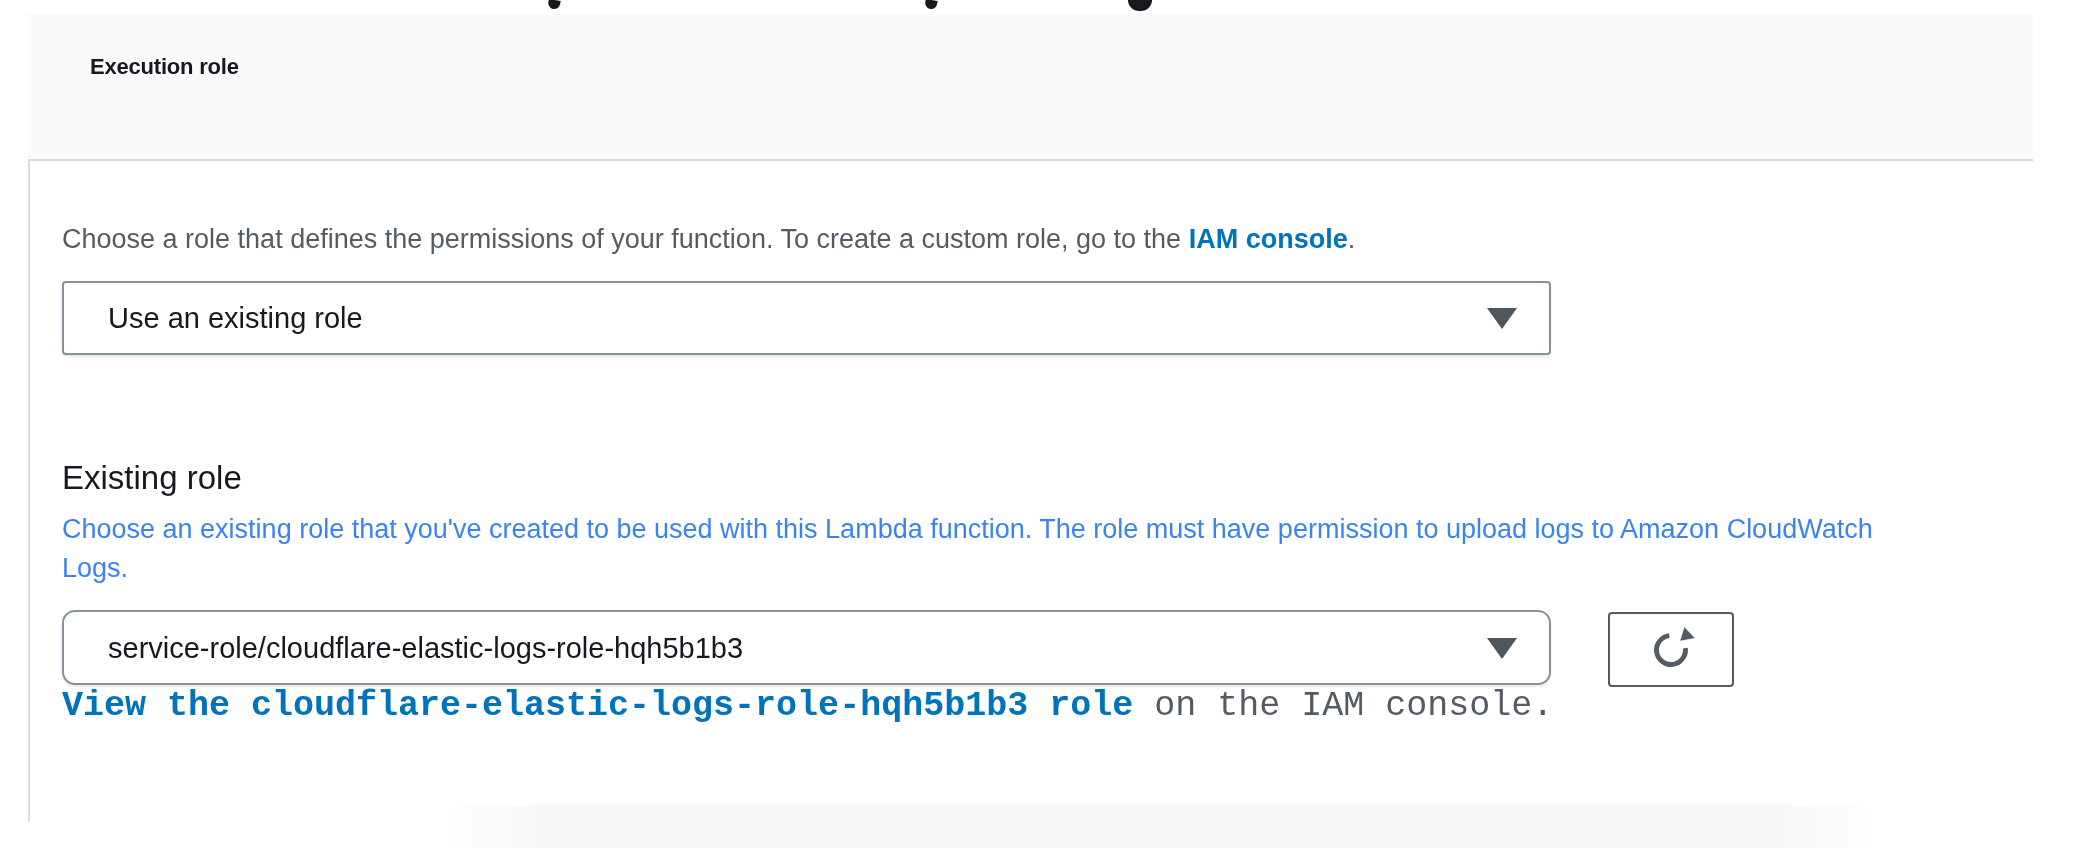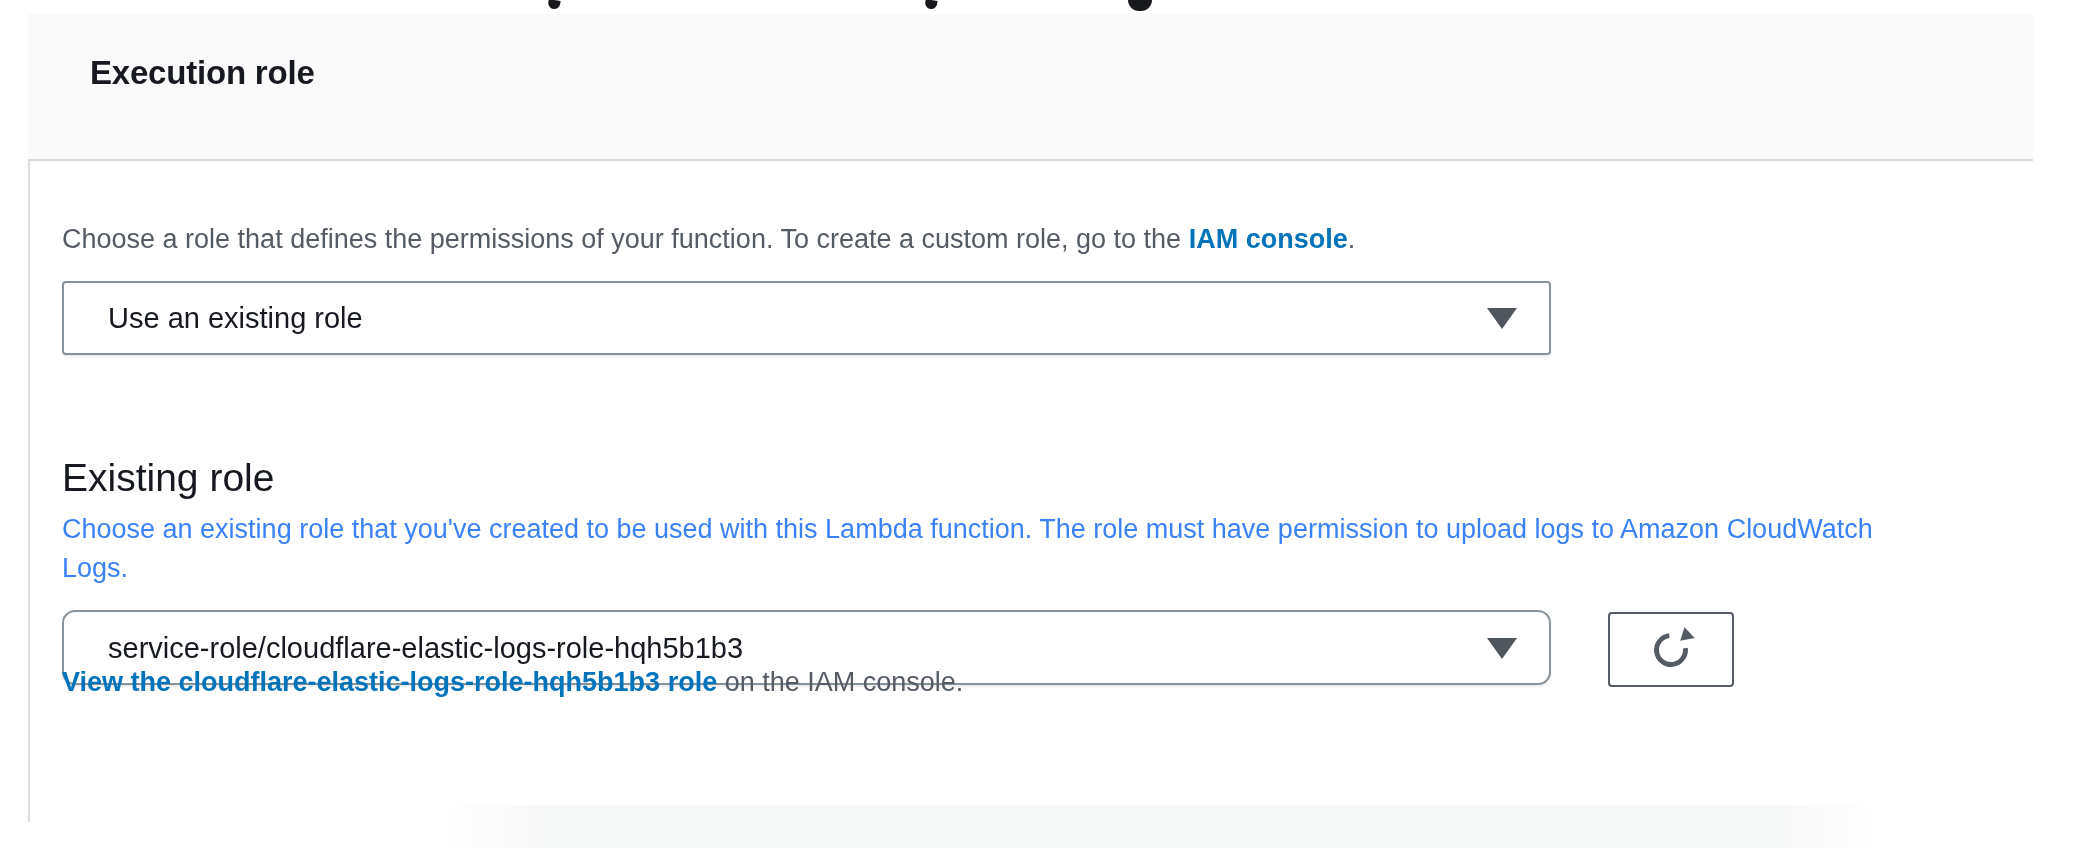--- a/index.html
+++ b/index.html
@@ -19,21 +19,21 @@
   
   .vline { position:absolute; left:28px; top:14px; width:2px; height:808px; background:#d9dddd; }
 
   
   .hdr {
     position:absolute; left:28px; top:14px; width:2005px; height:147px;
     background:#fafafa; border-bottom:2px solid #d5dbdb; box-sizing:border-box;
   }
   .hdr .title {
     position:absolute; left:62px; top:40px; margin:0;
-    font-size:33px; font-weight:700; color:#16191f; letter-spacing:-0.2px;
+    font-size:22px; font-weight:700; color:#16191f; letter-spacing:-0.2px;
   }
 
   .help-line {
     position:absolute; left:62px; top:222px;
     font-size:27px; line-height:34px; color:#545b64; white-space:nowrap;
   }
   .lnk { color:#0073bb; font-weight:700; text-decoration:none; cursor:pointer; }
 
   .select {
     position:absolute; left:62px; background:#ffffff;
@@ -48,21 +48,21 @@
     position:absolute; right:32px; top:50%; margin-top:-10px;
     width:0; height:0;
     border-left:15px solid transparent; border-right:15px solid transparent;
     border-top:21px solid #50565e;
   }
   .select-role-source  { top:281px; width:1489px; height:74px; }
   .select-existing     { top:610px; width:1489px; height:75px;border-radius:13px; }
 
   .field-label {
     position:absolute; left:62px; top:460px;
-    font-size:39px; line-height:36px; color:#16191f;
+    font-size:33px; line-height:36px; color:#16191f;
   }
   .field-desc {
     position:absolute; left:62px; top:510px; width:1820px;
     font-size:27px; line-height:39px; color:#3b82f6;
   }
 
   .refresh-btn {
     position:absolute; left:1608px; top:612px; width:126px; height:75px;
     background:#ffffff; border:2px solid #545b64; border-radius:4px;
     box-sizing:border-box; cursor:pointer; padding:0;
@@ -73,22 +73,22 @@
     border:5px solid #545b64; border-radius:50%; border-top-color:transparent;
     transform:rotate(38deg);
   }
   .refresh-glyph .head {
     position:absolute; right:-2px; top:1px; width:0; height:0;
     border-left:13px solid #545b64; border-top:7px solid transparent; border-bottom:7px solid transparent;
     transform:rotate(18deg);
   }
 
   .view-line {
-    position:absolute; left:62px; top:664px;
-    font-size:27px; line-height:36px; color:#545b64; white-space:nowrap;
+    position:absolute; left:62px; top:688px;
+    font-size:35px; line-height:36px; color:#545b64; white-space:nowrap;font-family:Liberation Mono, monospace;
   }
 
   
   .next-edge {
     position:absolute; left:440px; top:805px; width:1442px; height:43px;
     border-radius:14px 14px 0 0;
     background:linear-gradient(to right, rgba(247,248,248,0), #f7f8f8 7%, #f7f8f8 93%, rgba(247,248,248,0));
   }
 </style>
 </head>

